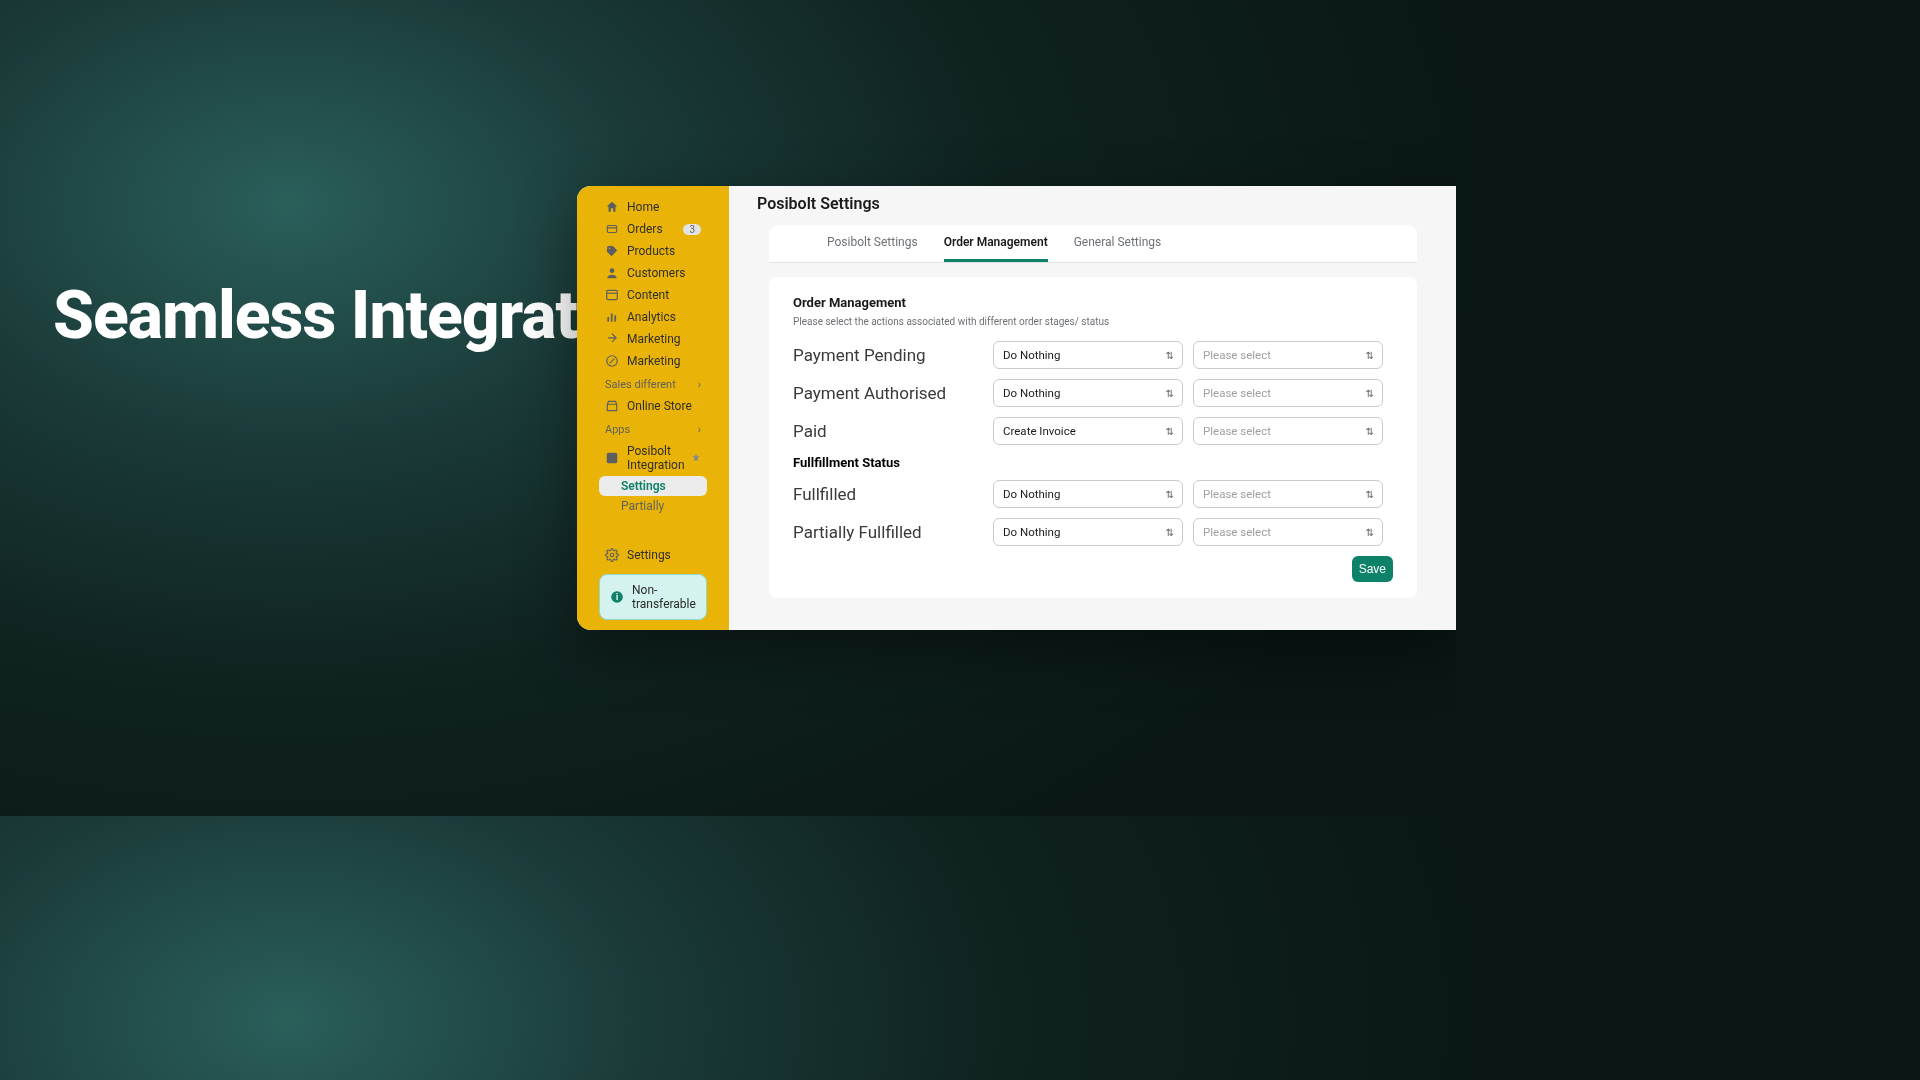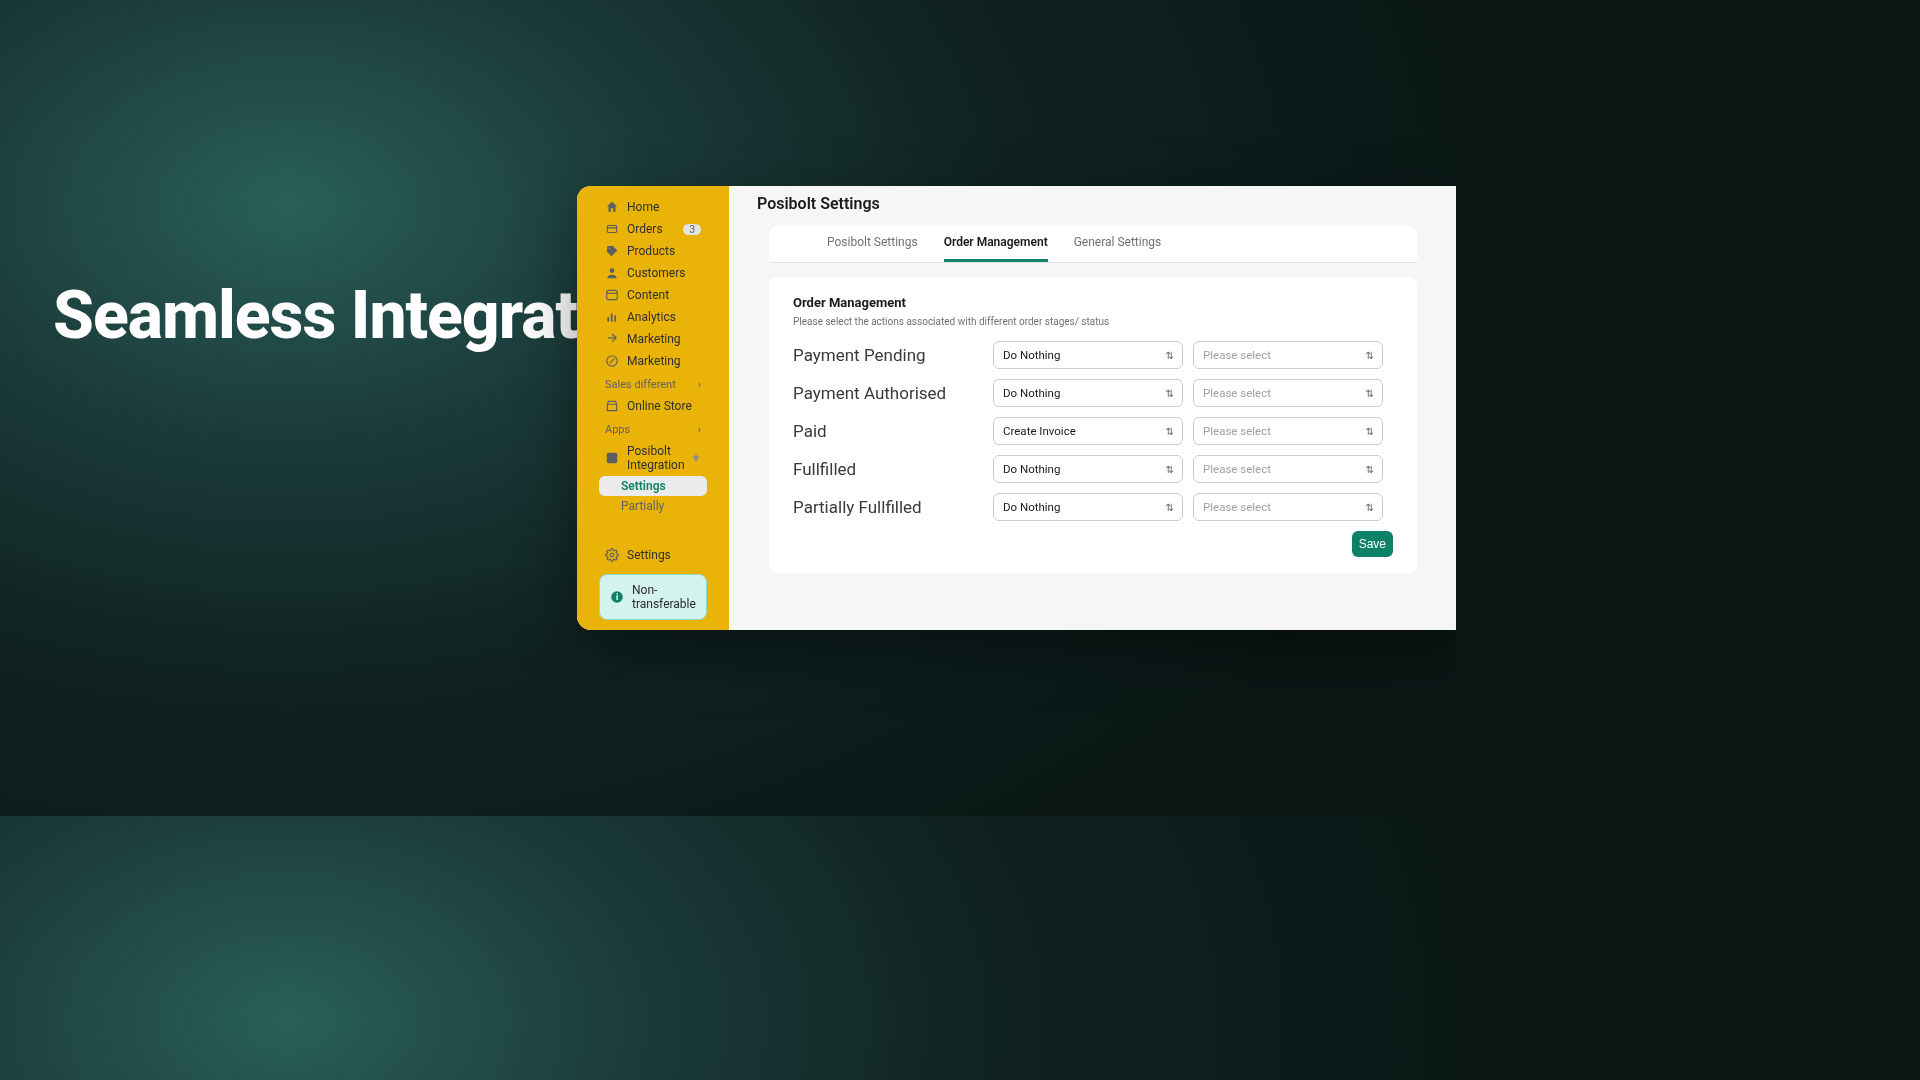--- a/index.html
+++ b/index.html
@@ -408,20 +408,21 @@
         <div class="select">
             <span>Create Invoice</span>
             <span class="caret">⇅</span>
           </div>
         <div class="select placeholder">
             <span>Please select</span>
             <span class="caret">⇅</span>
           </div>
       </div>
 
+      <div class="sub-heading">Fullfillment Status</div>
       <div class="grid-row">
         <div class="row-label">Fullfilled</div>
         <div class="select">
             <span>Do Nothing</span>
             <span class="caret">⇅</span>
           </div>
         <div class="select placeholder">
             <span>Please select</span>
             <span class="caret">⇅</span>
           </div>

